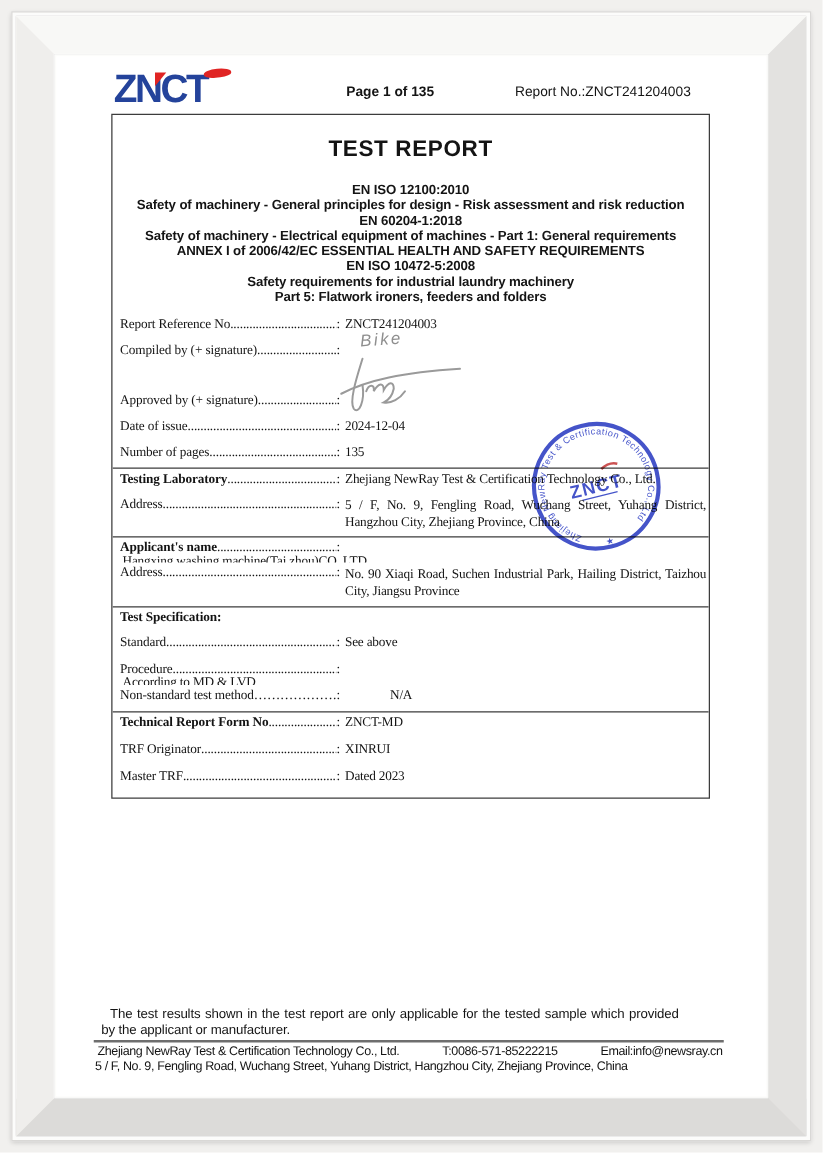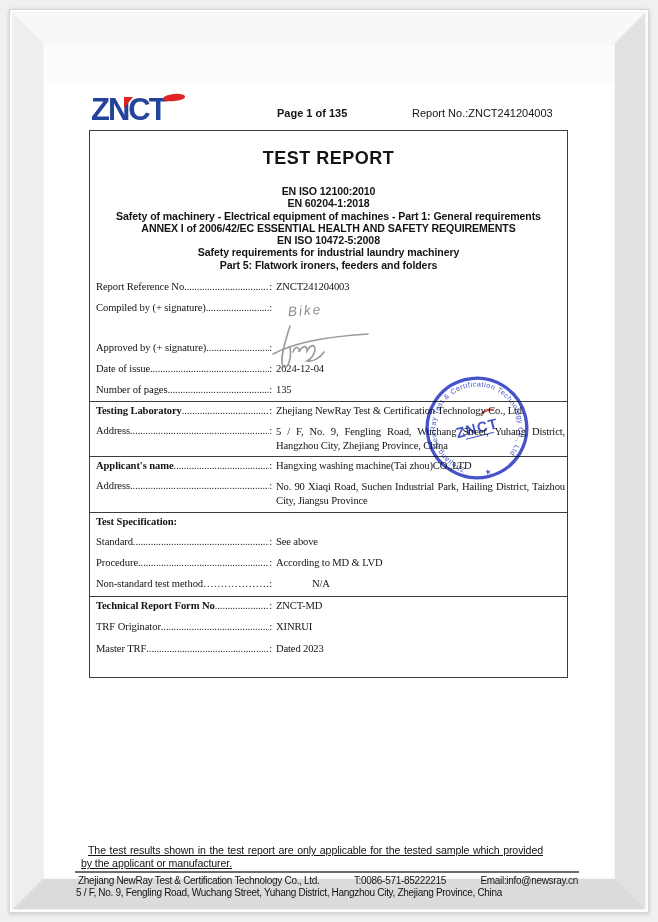--- a/index.html
+++ b/index.html
@@ -2,21 +2,21 @@
 <html><head>
 <meta charset="utf-8">
 <style>
   * { margin:0; padding:0; box-sizing:border-box; }
   html,body { width:658px; height:922px; }
   body { font-family:"Liberation Sans", sans-serif; background:#f1f0ee; color:#141414; position:relative; overflow:hidden; }
 
   
   .frame-outer { position:absolute; inset:9px; background:#fcfcfb; border:1px solid #d9d8d6; box-shadow:0 1px 4px rgba(0,0,0,.18); }
   .frame-bevel { position:absolute; inset:13px; border:30px solid; border-color:#f8f8f6 #e3e2e0 #dcdbd9 #efeeec; box-shadow:inset 0 0 1px #c2c1bf, 0 0 1px #cccbc9; }
-  .doc { position:absolute; inset:45px; background:#ffffff;margin-top:39px; }
+  .doc { position:absolute; inset:45px; background:#ffffff; }
 
   
   .logo { position:absolute; left:46px; top:8px; width:100px; height:38px; }
   .logo-text { font-weight:bold; font-size:31px; letter-spacing:-2px; color:#24439b; line-height:36px; transform:scaleY(1.02); }
   .logo-accent-n { position:absolute; left:33px; top:5px; width:0; height:0; border-left:9px solid #e02423; border-bottom:11px solid transparent; }
   .logo-accent-t { position:absolute; left:72px; top:2px; width:22px; height:7px; background:#e02423; border-radius:60% 60% 50% 50%; transform:rotate(-6deg); }
   .page-label  { position:absolute; left:232px; top:23px; font-size:11px; font-weight:bold; }
   .report-no   { position:absolute; left:367px; top:23px; font-size:11px; font-weight:normal; }
 
   
@@ -36,21 +36,21 @@
   .row.two .cell-value { white-space:normal; text-align:justify; line-height:14px; padding-right:2px; }
 
   
   .sig-print { position:absolute; left:198px; top:172px; font-size:13.5px; color:#8f8f8f; letter-spacing:2px; transform:rotate(-4deg); font-style:italic; }
   .sig-script { position:absolute; left:170px; top:190px; }
 
   
   .stamp { position:absolute; left:330px; top:240px; width:114px; height:114px; transform:rotate(-14deg); opacity:.88; mix-blend-mode:multiply; pointer-events:none; }
 
   
-  .disclaimer { position:absolute; left:36px; top:760px; width:462px; font-size:10.6px; line-height:13px; text-align:justify; text-indent:7px; letter-spacing:-0.1px;text-decoration:underline; }
+  .disclaimer { position:absolute; left:36px; top:760px; width:462px; font-size:10.6px; line-height:13px; text-align:justify; text-indent:7px; letter-spacing:-0.1px; }
   .footer-rule { position:absolute; left:30px; top:787px; width:504px; height:2px; background:#6e6e6e; }
   .footer-line1 { position:absolute; left:33px; top:791px; width:500px; display:flex; justify-content:space-between; font-size:10px; letter-spacing:-0.3px; }
   .footer-line2 { position:absolute; left:31px; top:803px; width:510px; font-size:10px; letter-spacing:-0.3px; }
 </style>
 </head>
 <body>
 
 <div class="frame-outer"></div>
 <div class="frame-bevel"></div>
 
@@ -61,20 +61,21 @@
     <div class="logo-accent-n"></div>
     <div class="logo-accent-t"></div>
   </div>
   <div class="page-label">Page 1 of 135</div>
   <div class="report-no">Report No.:ZNCT241204003</div>
 
   <div class="tbl">
     <div class="tbl-title">TEST REPORT</div>
     <div class="standards" id="standards">
         <div class="std-line">EN ISO 12100:2010</div>
+        <div class="std-line">Safety of machinery - General principles for design - Risk assessment and risk reduction</div>
         <div class="std-line">EN 60204-1:2018</div>
         <div class="std-line">Safety of machinery - Electrical equipment of machines - Part 1: General requirements</div>
         <div class="std-line">ANNEX I of 2006/42/EC ESSENTIAL HEALTH AND SAFETY REQUIREMENTS</div>
         <div class="std-line">EN ISO 10472-5:2008</div>
         <div class="std-line">Safety requirements for industrial laundry machinery</div>
         <div class="std-line">Part 5: Flatwork ironers, feeders and folders</div>
       </div>
     <div class="rows" id="rows">
         <div class="row" style="height: 21px;">
           <div class="cell-label">
@@ -125,21 +126,21 @@
           <div class="cell-value">Zhejiang NewRay Test &amp; Certification Technology Co., Ltd.</div>
         </div>
         <div class="row two" style="height: 34px;">
           <div class="cell-label">
             <span class="lbl">Address</span>
             <span class="leader">............................................................</span>
             <span class="colon">:</span>
           </div>
           <div class="cell-value">5 / F, No. 9, Fengling Road, Wuchang Street, Yuhang District, Hangzhou City, Zhejiang Province, China</div>
         </div>
-        <div class="row sep boldlbl" style="height: 21px;">
+        <div class="row sep boldlbl" style="height: 21px; flex-direction: column;">
           <div class="cell-label">
             <span class="lbl">Applicant's name</span>
             <span class="leader">............................................................</span>
             <span class="colon">:</span>
           </div>
           <div class="cell-value">Hangxing washing machine(Tai zhou)CO.,LTD</div>
         </div>
         <div class="row two" style="height: 35px;">
           <div class="cell-label">
             <span class="lbl">Address</span>
@@ -157,21 +158,21 @@
           <div class="cell-value"></div>
         </div>
         <div class="row" style="height: 21px;">
           <div class="cell-label">
             <span class="lbl">Standard</span>
             <span class="leader">............................................................</span>
             <span class="colon">:</span>
           </div>
           <div class="cell-value">See above</div>
         </div>
-        <div class="row" style="height: 21px;">
+        <div class="row" style="height: 21px; flex-direction: column;">
           <div class="cell-label">
             <span class="lbl">Procedure</span>
             <span class="leader">............................................................</span>
             <span class="colon">:</span>
           </div>
           <div class="cell-value">According to MD &amp; LVD</div>
         </div>
         <div class="row" style="height: 21px; gap: 36px;">
           <div class="cell-label">
             <span class="lbl">Non-standard test method</span>

